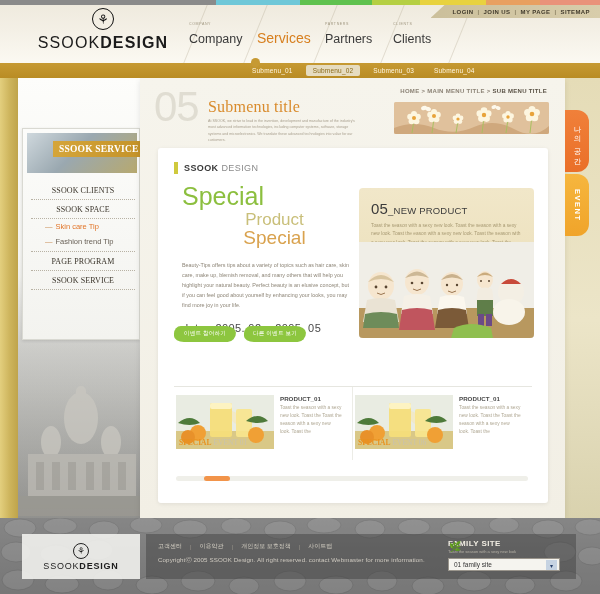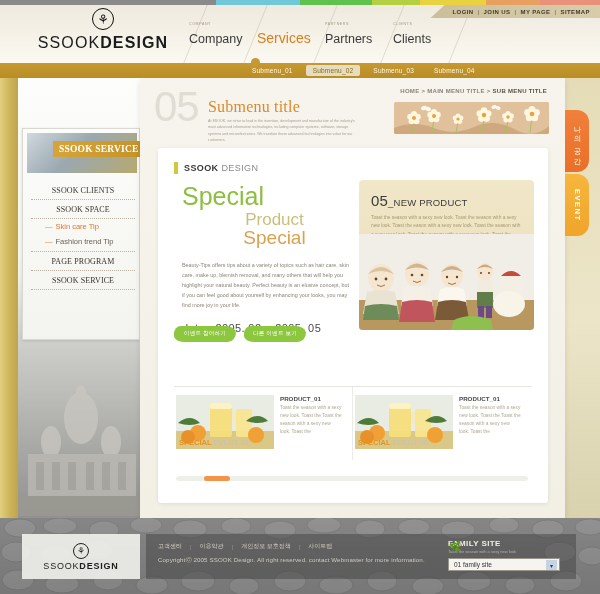--- a/index.html
+++ b/index.html
@@ -182,21 +182,21 @@
   .cloudbtns { position: absolute; left: 16px; top: 178px; display: flex; gap: 8px; }
   .cloudbtn {
     width: 62px; height: 16px; background: #8dc63f; color: #fff;
     font-size: 5.6px; display: flex; align-items: center; justify-content: center;
     border-radius: 9px 14px 11px 13px / 10px 9px 12px 8px;
     letter-spacing: .2px;
   }
 
   
   .newprod {
-    position: absolute; right: 14px; top: 32px; width: 175px; height: 150px;
+    position: absolute; right: 14px; top: 40px; width: 175px; height: 150px;
     background: linear-gradient(180deg,#f1e7c9 0%, #e9dcb4 100%);
     border-radius: 4px; overflow: hidden; padding-left: 36px;
   }
   .np-title { position: absolute; left: 12px; top: 12px; font-size: 15px; color: #3b3b3b; }
   .np-title span { font-size: 9.5px; letter-spacing: .2px; }
   .np-body { position: absolute; left: 12px; top: 34px; width: 150px; font-size: 4.8px; line-height: 1.75; color: #a89a73; }
   .np-photo {
     position: absolute; left: 0; bottom: 0; width: 175px; height: 96px;
     background: linear-gradient(180deg,#ecebe6 0%, #dcd6c6 55%, #b89a6c 100%);
     overflow: hidden;
@@ -208,21 +208,21 @@
     border-top: 1px solid #e6e6e0; display: flex;
   }
   .pcard { width: 50%; display: flex; padding: 8px 6px 0 2px; border-right: 1px solid #ececE6; }
   .pcard:last-child { border-right: none; }
   .pthumb {
     position: relative; width: 98px; height: 54px; flex: 0 0 98px;
     background: linear-gradient(180deg,#e8eadf 0%, #d8c98c 50%, #e3d49b 100%);
     overflow: hidden;
   }
   .pthumb .cap {
-    position: absolute; left: 3px; bottom: 2px; font-size: 7.5px; white-space: nowrap;
+    position: absolute; left: 3px; bottom: 2px; font-size: 7.5px; white-space: nowrap; font-family: Liberation Serif, serif;
   }
   .pthumb .cap b { color: #e8921f; font-weight: 700; }
   .pthumb .cap span { color: #c9c2ad; }
   .pinfo { padding-left: 6px; }
   .pinfo .pt { font-size: 6.2px; color: #4a4a4a; font-weight: 700; margin-bottom: 2px; }
   .pinfo .pd { font-size: 4.8px; line-height: 1.7; color: #b0a894; width: 62px; }
 
   .scrollbar {
     position: absolute; left: 18px; bottom: 22px; width: 352px; height: 5px;
     background: #efefe9; border-radius: 3px;

